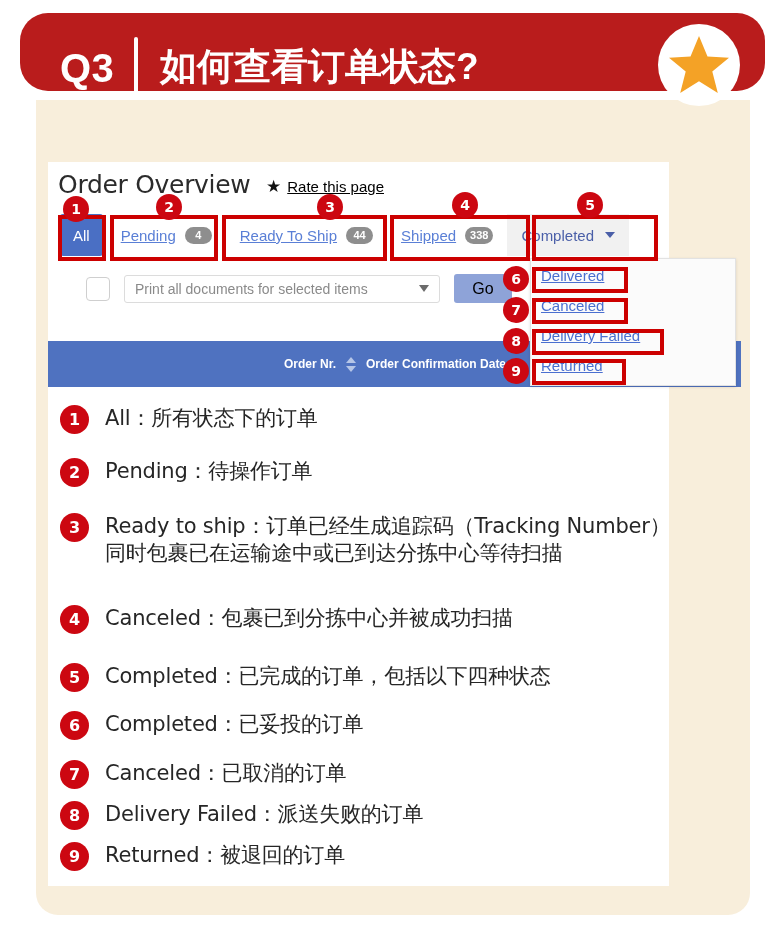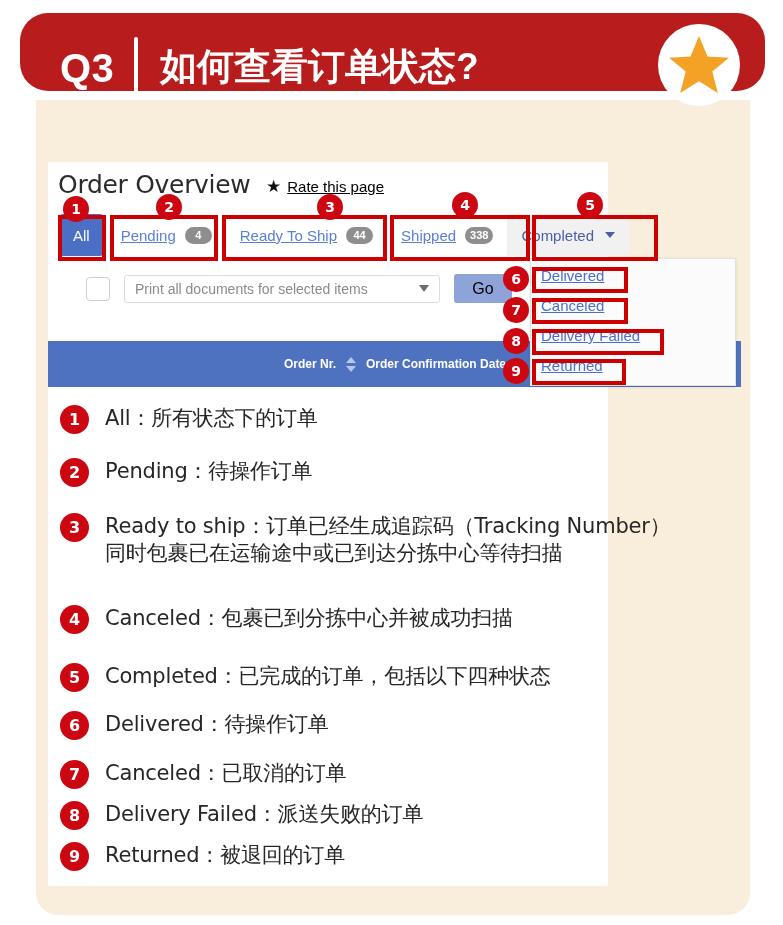--- a/index.html
+++ b/index.html
@@ -79,21 +79,21 @@
     height: 815px;
     background: #f8eedb;
     border-radius: 0 0 22px 22px;
   }
 
   
   .white-card {
     position: absolute;
     left: 48px;
     top: 162px;
-    width: 560px;
+    width: 621px;
     height: 724px;
     background: #ffffff;
   }
 
   
   .ov-title {
     position: absolute;
     left: 10px;
     top: 8px;
     font-size: 25px;
@@ -465,21 +465,21 @@
   <div class="legend-row" style="top:200px;">
     <span class="legend-badge">4</span>
     <span class="legend-text">Canceled：包裹已到分拣中心并被成功扫描</span>
   </div>
   <div class="legend-row" style="top:258px;">
     <span class="legend-badge">5</span>
     <span class="legend-text">Completed：已完成的订单，包括以下四种状态</span>
   </div>
   <div class="legend-row" style="top:306px;">
     <span class="legend-badge">6</span>
-    <span class="legend-text">Delivered：待操作订单</span>
+    <span class="legend-text">Completed：已妥投的订单</span>
   </div>
   <div class="legend-row" style="top:355px;">
     <span class="legend-badge">7</span>
     <span class="legend-text">Canceled：已取消的订单</span>
   </div>
   <div class="legend-row" style="top:396px;">
     <span class="legend-badge">8</span>
     <span class="legend-text">Delivery Failed：派送失败的订单</span>
   </div>
   <div class="legend-row" style="top:437px;">

